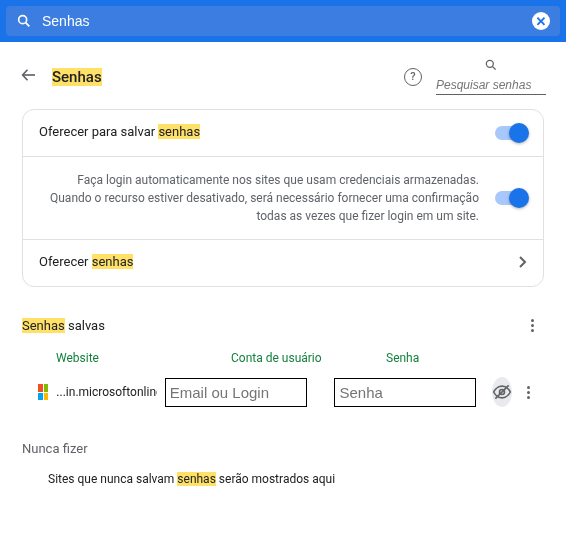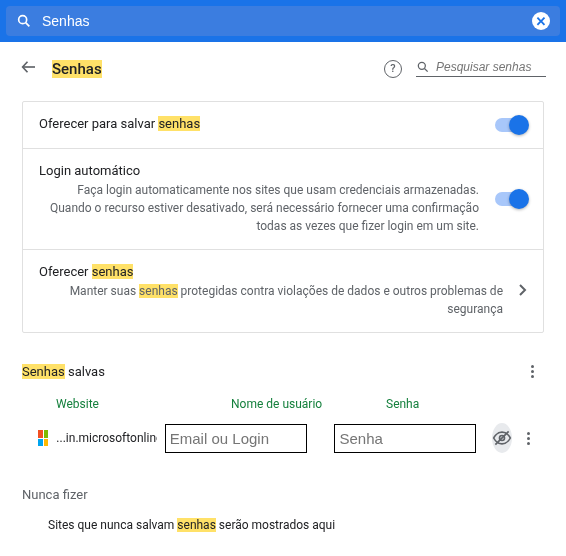--- a/index.html
+++ b/index.html
@@ -5,24 +5,24 @@
 * { box-sizing: border-box; margin: 0; padding: 0; }
 body { font-family: Roboto, Arial, sans-serif; font-size: 13px; color: #202124; background: #fff; width: 566px; }
 .topbar { background: #1a73e8; padding: 6px; }
 .searchbar { background: #3b7de0; border-radius: 4px; display: flex; align-items: center; padding: 6px 10px; gap: 10px; }
 .searchbar input { flex: 1; background: transparent; border: none; outline: none; color: #fff; font-size: 14px; }
 .searchbar .icon svg { display: block; }
 .header { display: flex; align-items: center; padding: 16px 20px 10px 20px; gap: 14px; }
 .header .title { font-size: 15px; color: #202124; font-weight: 500; }
 .header .spacer { flex: 1; }
 .header .help { width: 18px; height: 18px; border: 1.6px solid #5f6368; border-radius: 50%; display: flex; align-items: center; justify-content: center; color: #5f6368; font-size: 11px; font-weight: 500; cursor: pointer; }
-.localsearch { display: flex; align-items: center; border-bottom: 1px solid #5f6368; padding-bottom: 2px; gap: 6px; }
+.localsearch { display: flex; align-items: center; border-bottom: 1px solid #5f6368; padding-bottom: 2px; gap: 6px; flex-direction: column; }
 .localsearch input { border: none; outline: none; font-size: 12px; font-style: italic; color: #5f6368; width: 110px; }
 .content { padding: 0 22px 30px 22px; }
-.card { border: 1px solid #e0e0e0; border-radius: 2px; margin-top: 12px; overflow: hidden; }
+.card { border: 1px solid #e0e0e0; border-radius: 12px; margin-top: 4px; overflow: hidden; }
 .section { padding: 14px 16px; display: flex; align-items: center; gap: 16px; position: relative; }
 .section + .section { border-top: 1px solid #e0e0e0; }
 .section .text { flex: 1; }
 .section .text .stitle { font-size: 13px; color: #202124; margin-bottom: 3px; }
 .section .text .sdesc { font-size: 12px; color: #5f6368; line-height: 1.5; text-align: right; }
 .hl { background: #ffe168; }
 .toggle { position: relative; width: 32px; height: 14px; background: #a8c7fa; border-radius: 7px; cursor: pointer; flex-shrink: 0; }
 .toggle .knob { position: absolute; right: -2px; top: -3px; width: 20px; height: 20px; background: #1a73e8; border-radius: 50%; box-shadow: 0 1px 3px rgba(0,0,0,0.3); }
 .chev { color: #5f6368; cursor: pointer; }
 .subline { font-size: 13px; color: #202124; margin-top: 22px; }
@@ -90,31 +90,29 @@
     <div class="section">
       <div class="text">
         <div class="stitle"><span>Oferecer para salvar </span><span class="hl">senhas</span></div>
       </div>
       <div class="toggle">
           <div class="knob"></div>
         </div>
     </div>
     <div class="section">
       <div class="text">
-        <div class="stitle">Login automático</div>
         <div class="sdesc">Faça login automaticamente nos sites que usam credenciais armazenadas. Quando o recurso estiver desativado, será necessário fornecer uma confirmação todas as vezes que fizer login em um site.</div>
       </div>
       <div class="toggle">
           <div class="knob"></div>
         </div>
     </div>
     <div class="section">
       <div class="text">
         <div class="stitle"><span>Oferecer </span><span class="hl">senhas</span></div>
-        <div class="sdesc"><span>Manter suas </span><span class="hl">senhas</span><span> protegidas contra violações de dados e outros problemas de segurança</span></div>
       </div>
       <span class="chev">
         <svg width="8" height="12" viewBox="0 0 8 12" fill="none" stroke="#5f6368" stroke-width="2">
             <polyline points="1,1 6,6 1,11"></polyline>
           </svg>
       </span>
     </div>
   </div>
 
 
@@ -123,21 +121,21 @@
     <span class="spacer"></span>
     <span class="kebab">
         <span></span>
         <span></span>
         <span></span>
       </span>
   </div>
 
   <div class="tablehead">
     <div class="c1">Website</div>
-    <div class="c2">Nome de usuário</div>
+    <div class="c2">Conta de usuário</div>
     <div class="c3">Senha</div>
   </div>
 
   <div class="row">
     <div class="favicon">
         <span></span>
         <span></span>
         <span></span>
         <span></span>
       </div>

